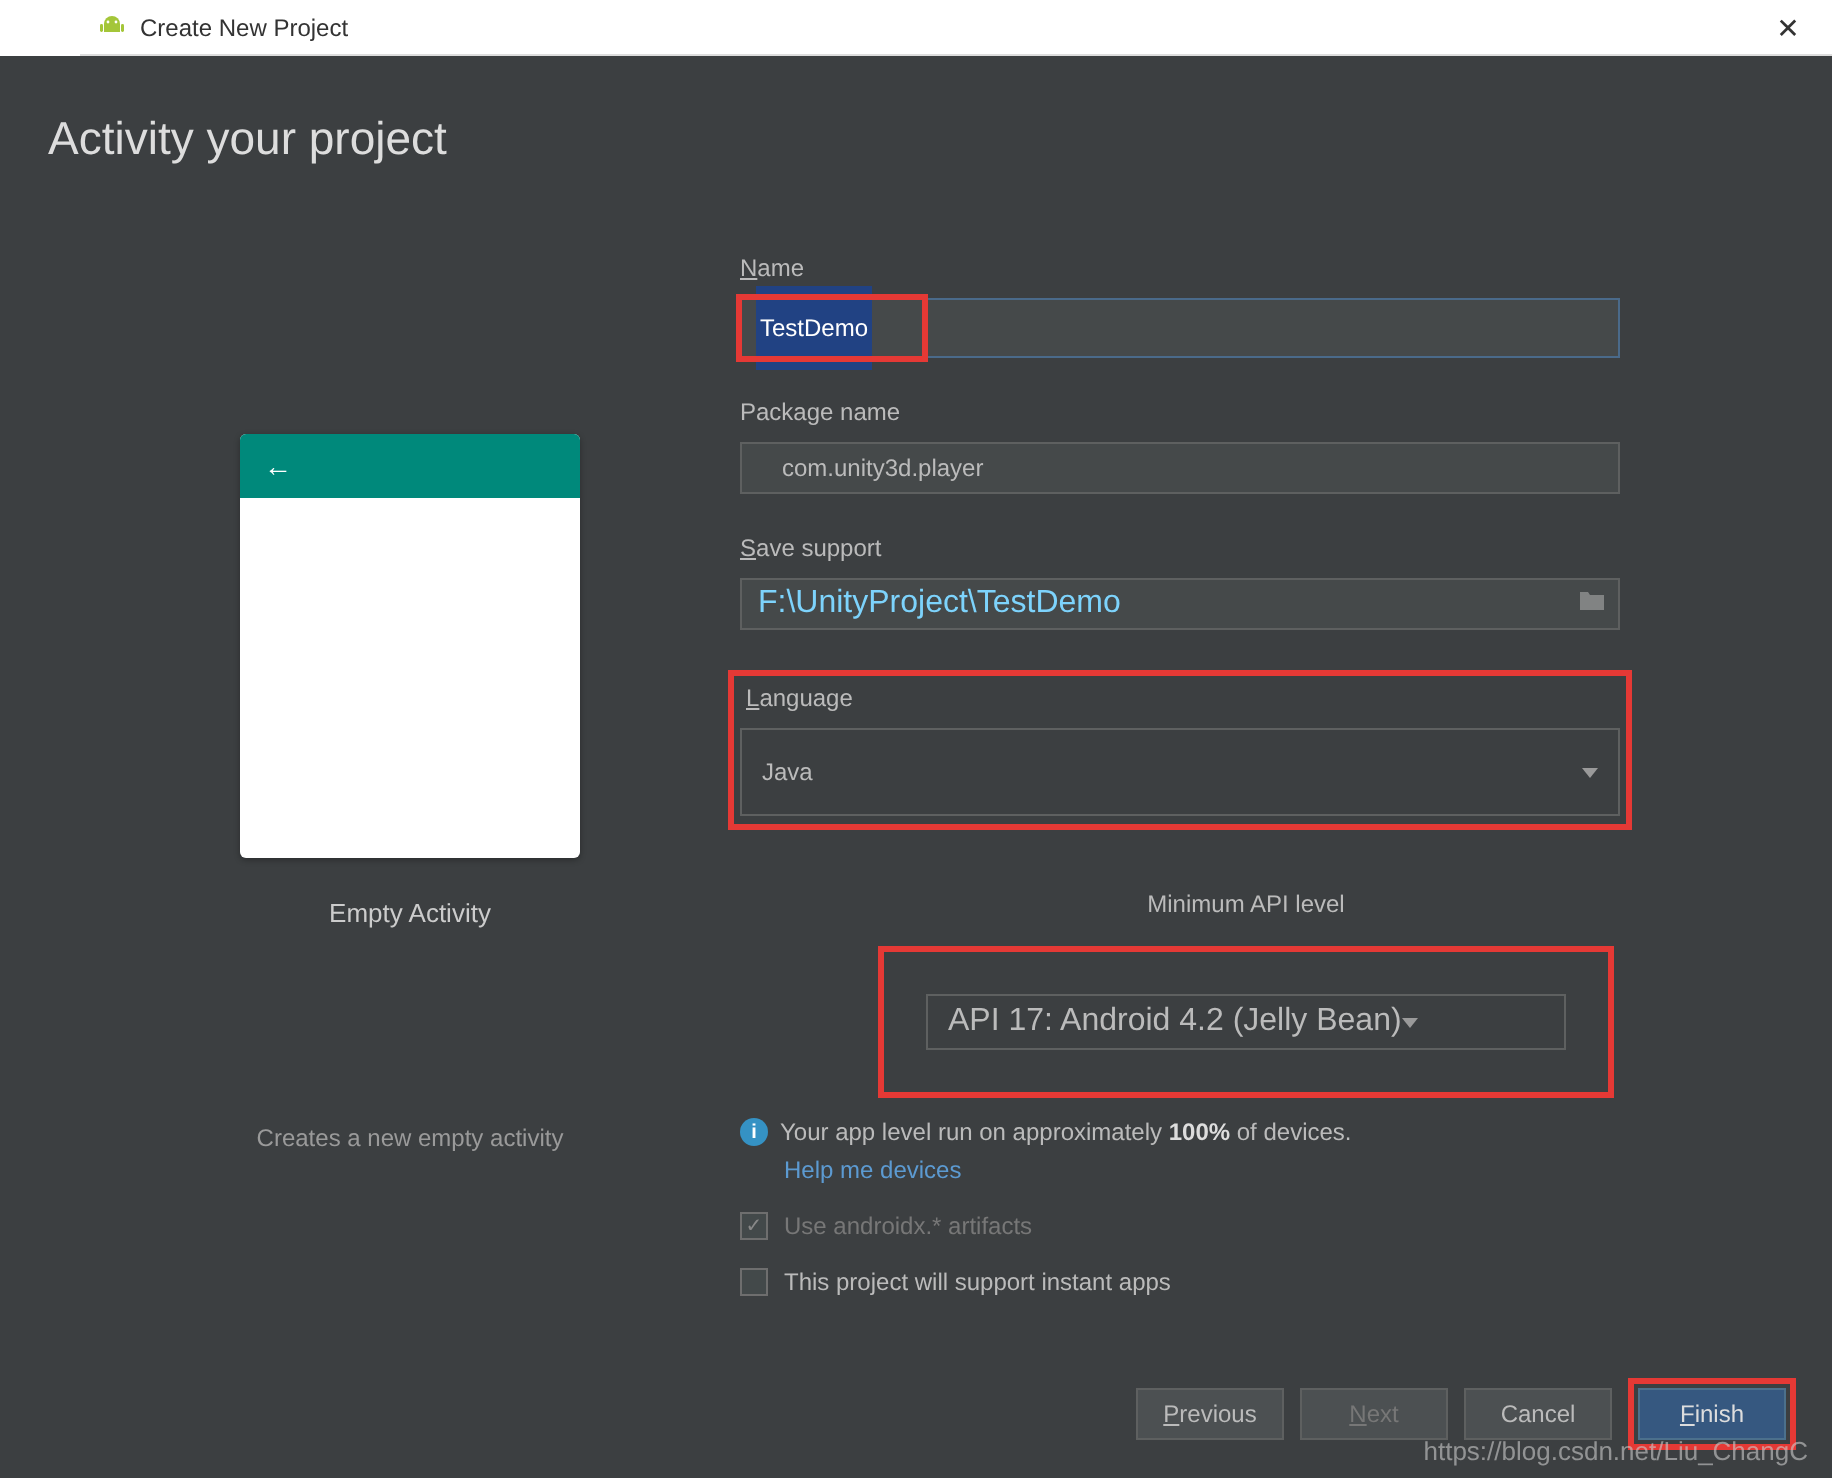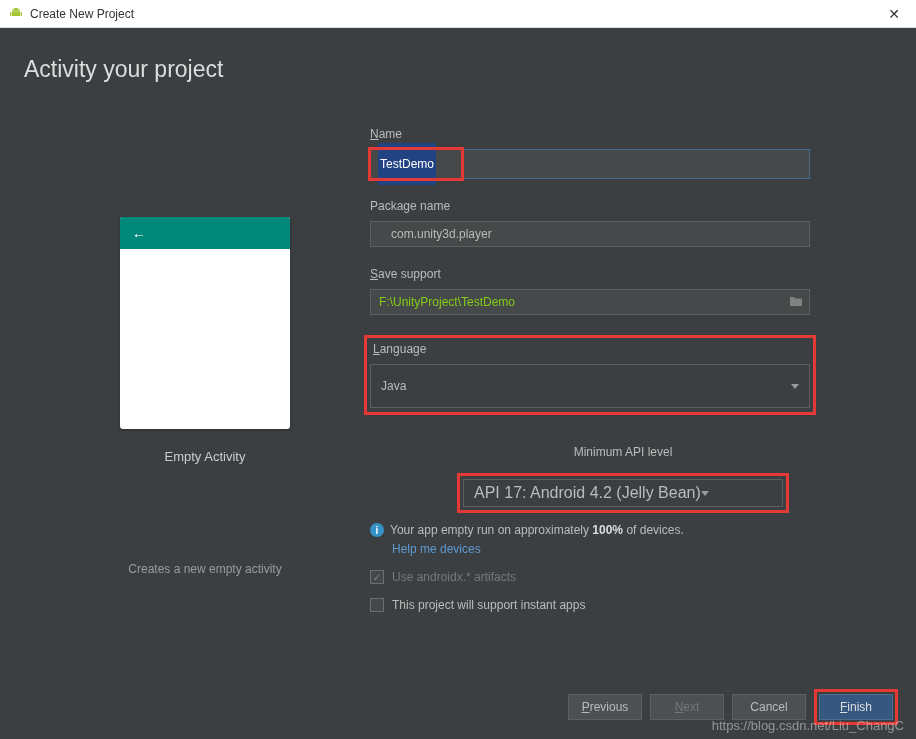--- a/index.html
+++ b/index.html
@@ -14,20 +14,21 @@
       background: #fff;
       overflow: hidden;
     }
     .titlebar {
       height: 28px;
       background: #fff;
       display: flex;
       align-items: center;
       padding: 0 8px;
       border-bottom: 1px solid #ddd;
+      margin-left: 40px;
     }
     .android-logo {
       width: 16px;
       height: 16px;
       margin-right: 6px;
       display: inline-flex;
       align-items: center;
       justify-content: center;
     }
     .titlebar-title {
@@ -128,22 +129,22 @@
       width: 440px;
       height: 26px;
       background: #45494a;
       border: 1px solid #5e6060;
       display: flex;
       align-items: center;
       padding: 0 6px 0 8px;
     }
     .input-with-icon span.val {
       flex: 1;
-      font-size: 12px;
-      color: #84cc16;
+      font-size: 16px;
+      color: #7dd3fc;
     }
     .folder-icon {
       width: 14px;
       height: 11px;
       opacity: 0.6;
     }
     .name-input-wrap {
       width: 440px;
       height: 30px;
       background: #45494a;
@@ -198,21 +199,21 @@
       gap: 14px;
       margin-top: 30px;
       flex-direction: column;
     }
     .api-label {
       font-size: 12px;
       color: #bbbbbb;
     }
     .api-highlight {
       border: 3px solid #e53935;
-      padding: 3px;
+      padding: 21px;
     }
     .api-dropdown {
       width: 320px;
       height: 28px;
       background: #3c3f41;
       border: 1px solid #5e6060;
       display: flex;
       align-items: center;
       padding: 0 10px;
       cursor: pointer;
@@ -376,21 +377,21 @@
         <div class="api-highlight">
           <div class="api-dropdown">
             <span class="val">API 17: Android 4.2 (Jelly Bean)</span>
             <span class="chevron"></span>
           </div>
         </div>
       </div>
 
       <div class="info-row">
         <span class="info-icon">i</span>
-        <span><span>Your app empty run on approximately </span><strong>100%</strong><span> of devices.</span></span>
+        <span><span>Your app level run on approximately </span><strong>100%</strong><span> of devices.</span></span>
       </div>
       <div class="help-link">Help me devices</div>
 
       <div class="checkbox-row disabled">
         <span class="checkbox checked"></span>
         <span>Use androidx.* artifacts</span>
       </div>
 
       <div class="checkbox-row">
         <span class="checkbox"></span>

